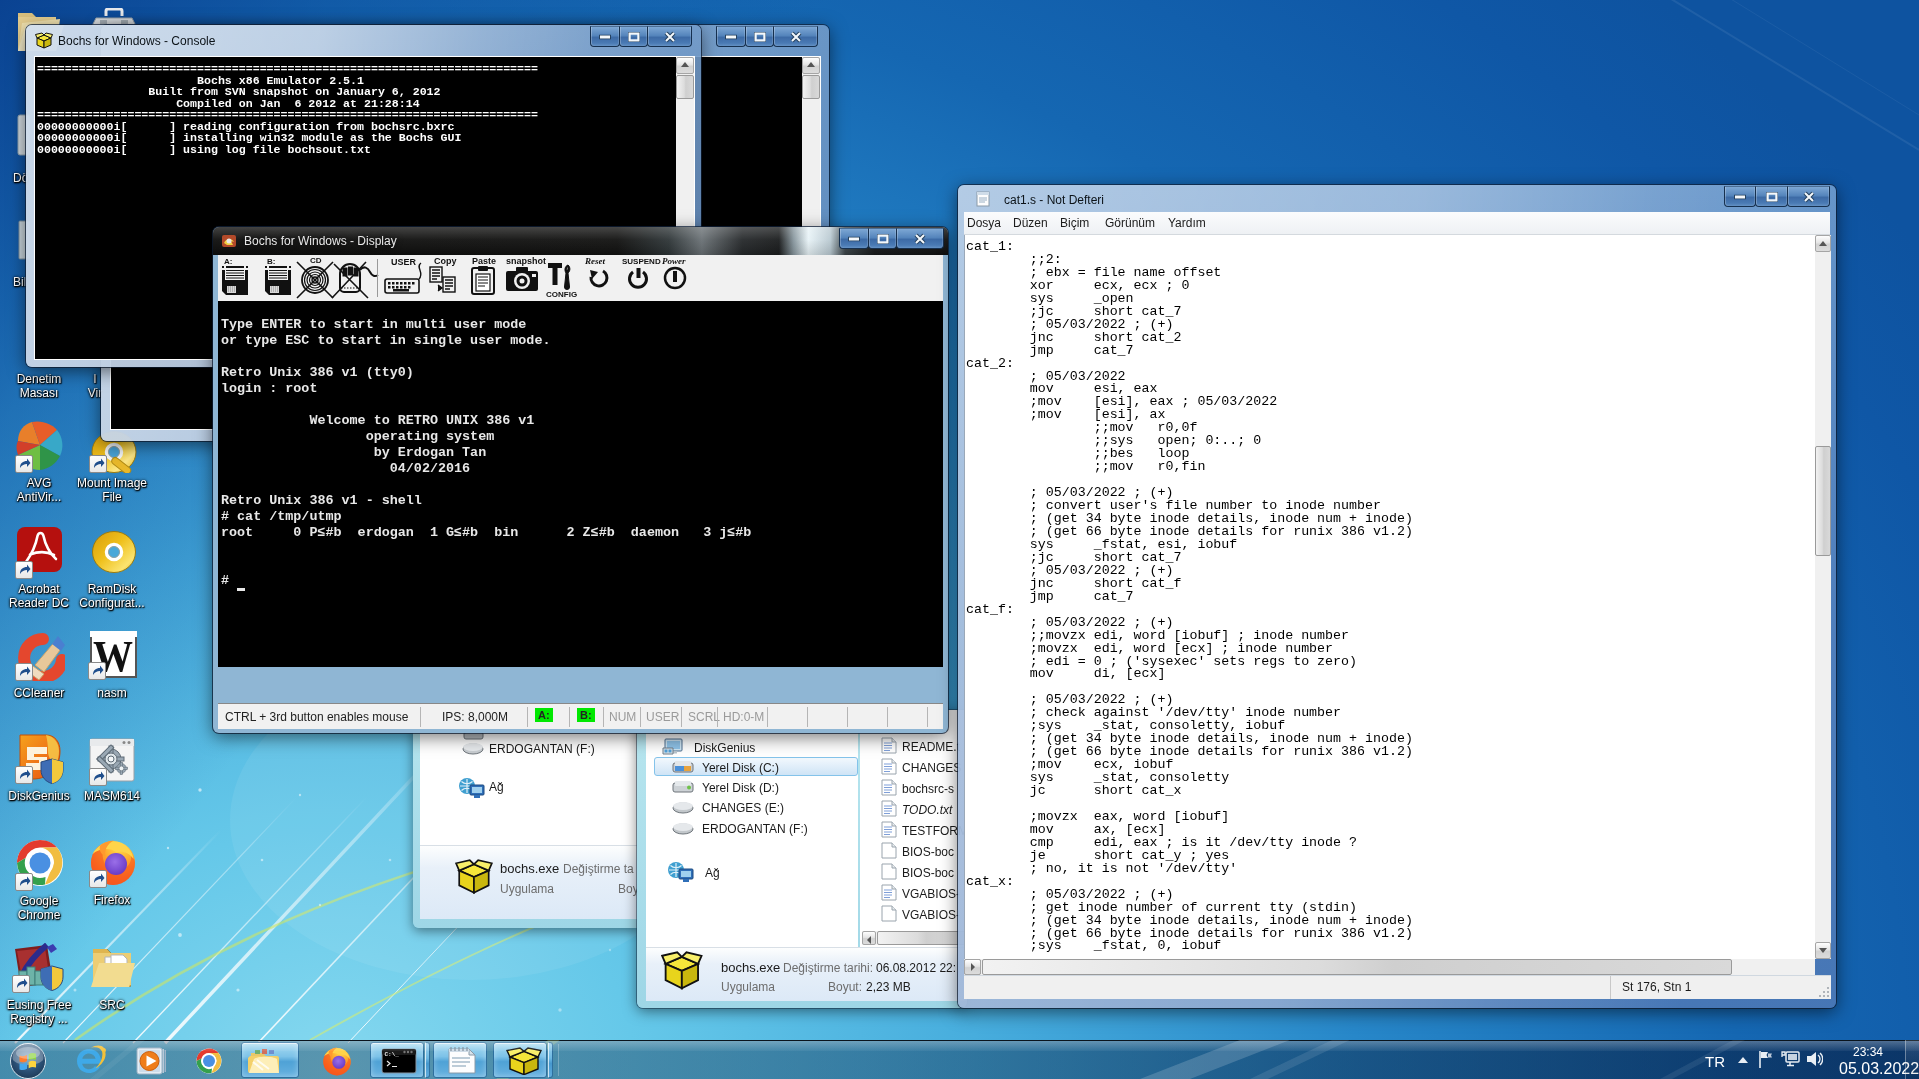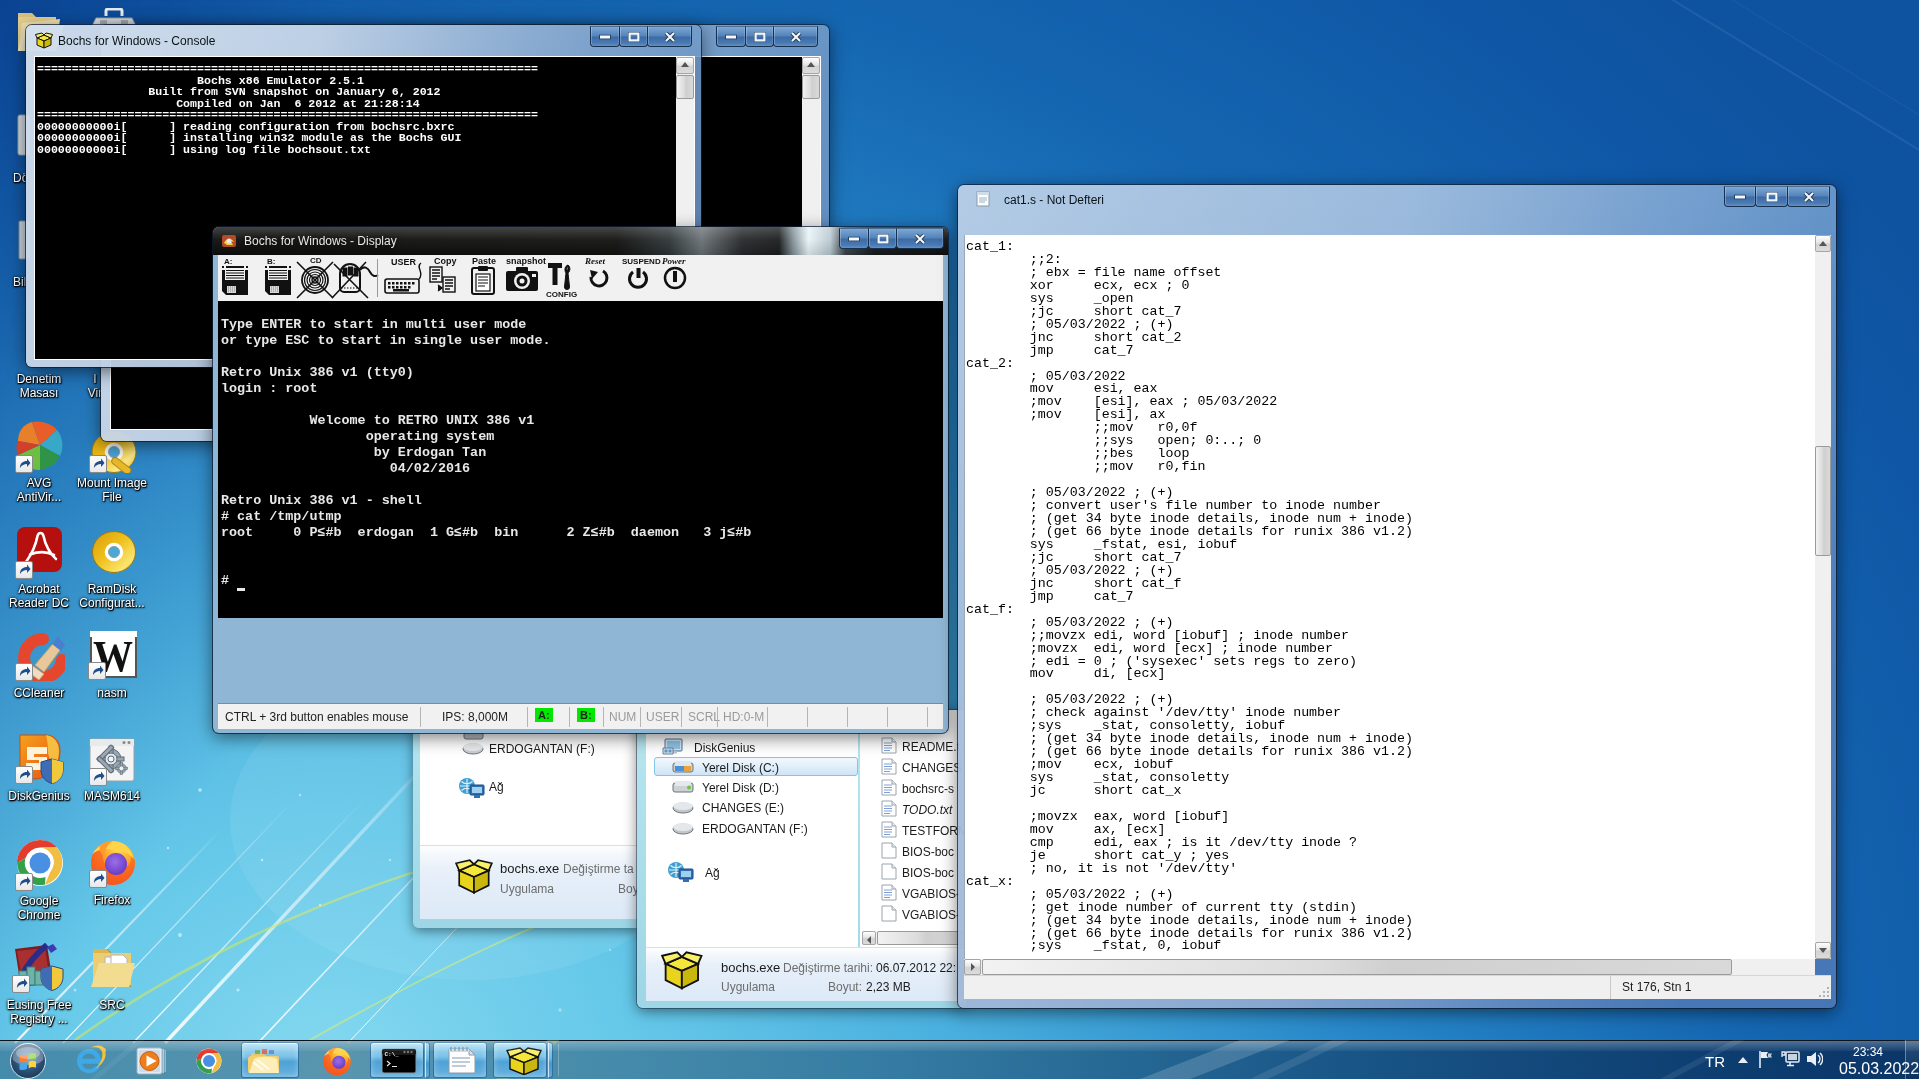--- a/index.html
+++ b/index.html
@@ -603,21 +603,21 @@
  <div class="abs" style="left:9px;top:237px;width:321px;height:53px;background:linear-gradient(#fdfefe,#e8f0f9 30%,#dce9f7);border-top:1px solid #d8dfe6;">
   <svg class="abs" style="left:15px;top:2px" width="44" height="44" viewBox="0 0 19 19">
    <path d="M2 6 L9 3 L16 6 L9 9 Z" fill="#f5e63a" stroke="#111" stroke-width="0.8"></path>
    <path d="M2 6 L2 13 L9 16.5 L9 9 Z" fill="#e8d41c" stroke="#111" stroke-width="0.8"></path>
    <path d="M16 6 L16 13 L9 16.5 L9 9 Z" fill="#c9b70e" stroke="#111" stroke-width="0.8"></path>
    <path d="M2 6 L0.5 2.5 L7 1 L9 3 Z" fill="#f8ef6a" stroke="#111" stroke-width="0.8"></path>
    <path d="M16 6 L17.5 2.5 L11 1 L9 3 Z" fill="#f8ef6a" stroke="#111" stroke-width="0.8"></path>
   </svg>
   <div class="exitem" style="left:75px;top:12px;font-size:13px;">bochs.exe</div>
   <div class="exitem gray" style="left:137px;top:13px;">Değiştirme tarihi:</div>
-  <div class="exitem" style="left:230px;top:13px;">06.07.2012 22:</div>
+  <div class="exitem" style="left:230px;top:13px;">06.08.2012 22:</div>
   <div class="exitem gray" style="left:75px;top:32px;">Uygulama</div>
   <div class="exitem gray" style="left:182px;top:32px;">Boyut:</div>
   <div class="exitem" style="left:220px;top:32px;">2,23 MB</div>
  </div>
 </div>
 
 <div class="win" style="left:213px;top:227px;width:735px;height:506px;background:#8fb6d4;">
 
  <div class="abs" style="left:0;top:0;width:735px;height:28px;border-radius:6px 6px 0 0;background:linear-gradient(90deg,#0e0e0d 0%,#121211 55%,#2e3537 62%,#6a7175 66.5%,#26292b 72%,#1b1d1e 77%,#88979e 79%,#e8f3f7 81%,#b9c9d1 84%,#3c4549 86%,#191b1c 90%,#111111 100%);">
   <div class="abs" style="left:0;top:0;width:100%;height:100%;border-radius:6px 6px 0 0;background:linear-gradient(rgba(255,255,255,.22),rgba(255,255,255,.05) 45%,rgba(0,0,0,.12))"></div>
@@ -769,21 +769,21 @@
 
    <text x="444" y="9" font-size="9" font-style="italic" font-family="Liberation Serif" font-weight="bold">Power</text>
    <g transform="translate(446,12)">
               <circle cx="11" cy="11" r="10" stroke="#111" stroke-width="2.5" fill="none"></circle>
               <rect x="9" y="4" width="4" height="11" fill="#111"></rect>
             </g>
   </g>
  </svg>
  </div>
 
- <div class="abs" style="left:5px;top:74px;width:725px;height:317px;background:#000;">
+ <div class="abs" style="left:5px;top:74px;width:725px;height:366px;background:#000;">
   <pre class="mono" style="position:absolute;left:3px;top:16px;font-size:13.4px;line-height:16px;color:#e8e8e8;font-weight:bold;">Type ENTER to start in multi user mode
 or type ESC to start in single user mode.
 
 Retro Unix 386 v1 (tty0)
 login : root
 
            Welcome to RETRO UNIX 386 v1
                   operating system
                    by Erdogan Tan
                      04/02/2016
@@ -837,20 +837,27 @@
           </svg>
         </div>
   <div class="cbtn" style="width:41px;">
           <svg width="12" height="11" viewBox="0 0 12 11">
             <path d="M2 1.5 L10 9.5 M10 1.5 L2 9.5" stroke="#26425f" stroke-width="4"></path>
             <path d="M2 1.5 L10 9.5 M10 1.5 L2 9.5" stroke="#f4f8fb" stroke-width="2"></path>
           </svg>
         </div>
  </div>
 
+ <div class="abs" style="left:6px;top:27px;width:866px;height:23px;background:linear-gradient(#fbfcfd,#eef1f4);border-bottom:1px solid #d4d9de;box-sizing:border-box;font-size:12px;color:#1b1b1b;">
+  <div class="abs" style="left:3px;top:4px;">Dosya</div>
+  <div class="abs" style="left:49px;top:4px;">Düzen</div>
+  <div class="abs" style="left:96px;top:4px;">Biçim</div>
+  <div class="abs" style="left:141px;top:4px;">Görünüm</div>
+  <div class="abs" style="left:204px;top:4px;">Yardım</div>
+ </div>
 
  <div class="abs" style="left:6px;top:50px;width:851px;height:724px;background:#fff;border-left:1px solid #9aa8b8;box-sizing:border-box;overflow:hidden;">
 <pre class="mono" style="position:absolute;left:1px;top:6px;font-size:13.3px;line-height:12.95px;color:#000;tab-size:8;-moz-tab-size:8;">cat_1:
 	;;2:
 	; ebx = file name offset
 	xor	ecx, ecx ; 0
 	sys	_open
 	;jc	short cat_7
 	; 05/03/2022 ; (+)
 	jnc	short cat_2

